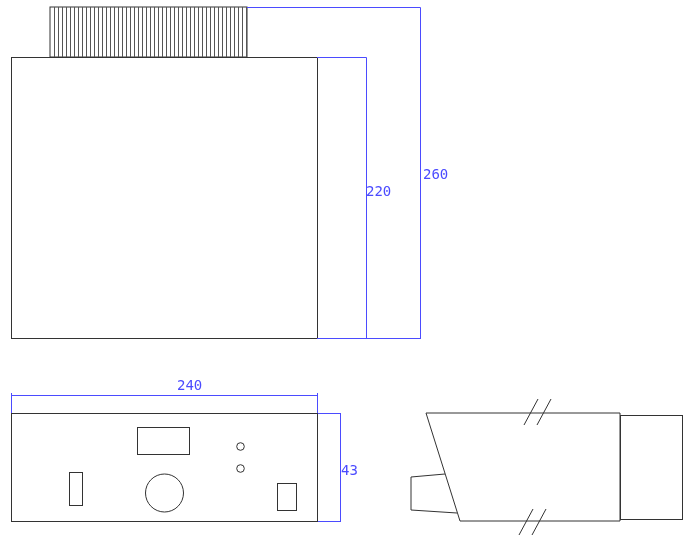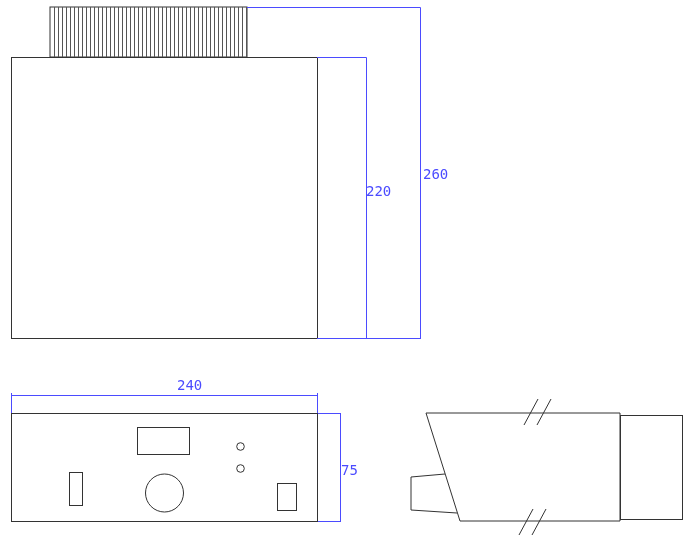--- a/index.html
+++ b/index.html
@@ -102,13 +102,13 @@
     <line x1="524" y1="425" x2="538" y2="399"></line>
     <line x1="537" y1="425" x2="551" y2="399"></line>
     <line x1="519" y1="535" x2="533" y2="509"></line>
     <line x1="532" y1="535" x2="546" y2="509"></line>
   </g>
 </svg>
 
 <div class="dimtxt" style="left:423px;top:167px;">260</div>
 <div class="dimtxt" style="left:366px;top:184px;">220</div>
 <div class="dimtxt" style="left:145px;top:378px;margin-left:32px;">240</div>
-<div class="dimtxt" style="left:341px;top:463px;">75</div>
+<div class="dimtxt" style="left:341px;top:463px;">43</div>
 
 </body></html>

